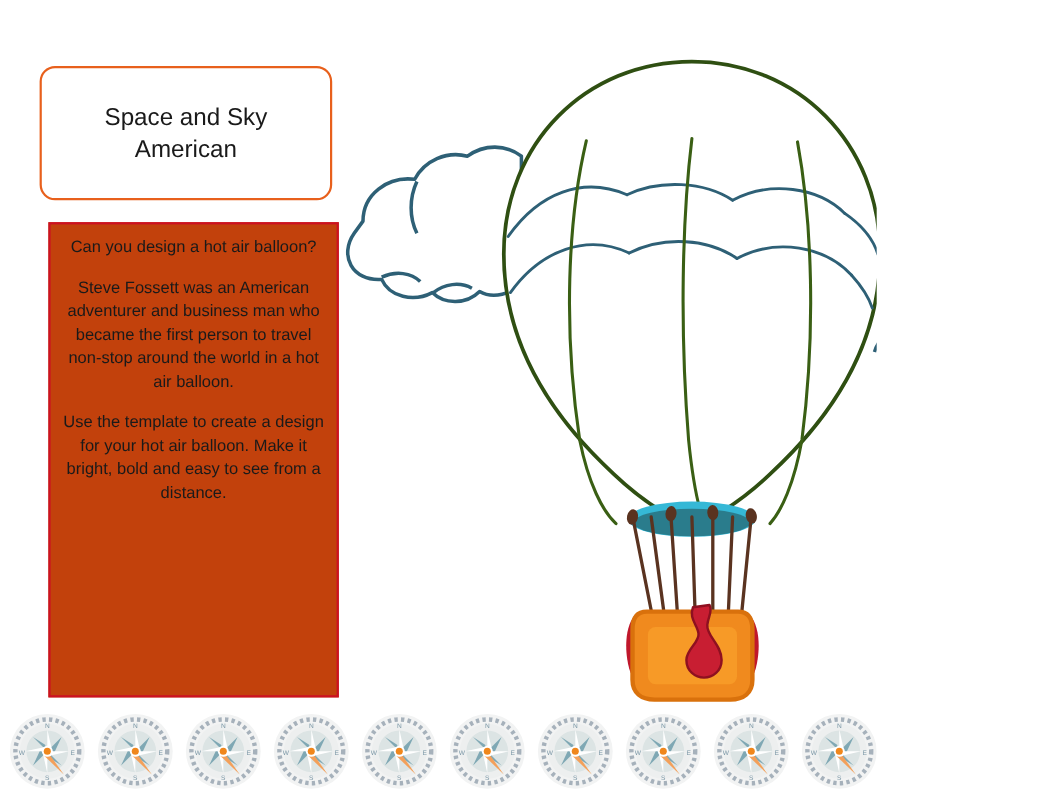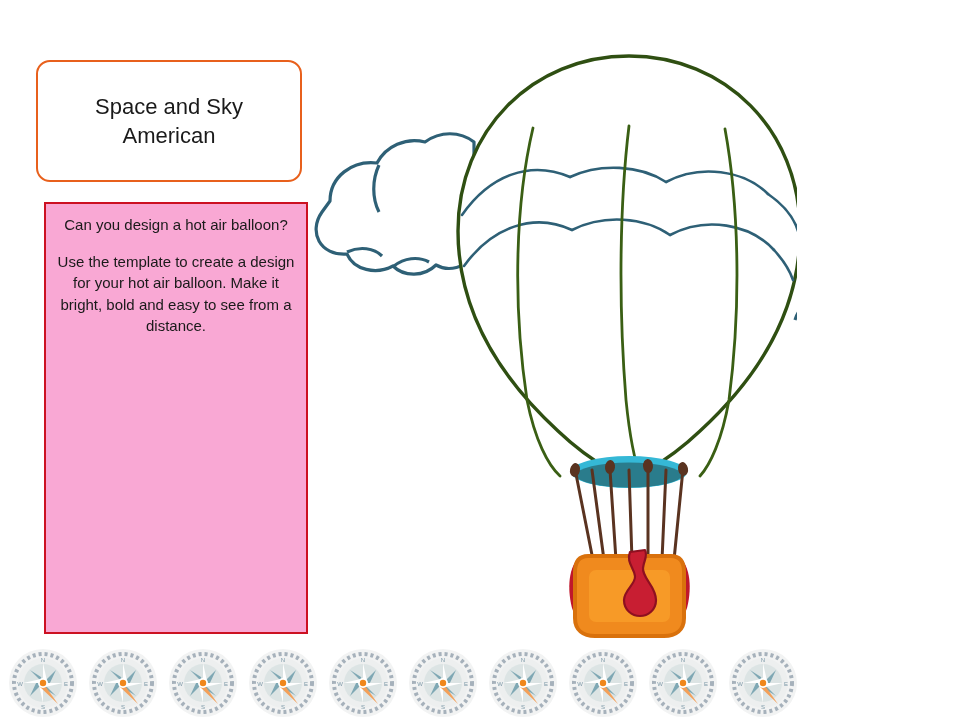--- a/index.html
+++ b/index.html
@@ -45,21 +45,21 @@
 
   
   #instruction-box {
     position: absolute;
     left: 44px;
     top: 202px;
     width: 264px;
     height: 432px;
     border: 2px solid #CC1122;
     box-sizing: border-box;
-    background: #f9a8d4;
+    background: #c2410c;
     padding: 10px 10px 0 10px;
   }
   #instruction-box p {
     margin: 0 0 15px 0;
     font-size: 15px;
     line-height: 21.5px;
     color: #1a1a1a;
     text-align: center;
   }
   #instruction-box p:last-child { margin-bottom: 0; }
@@ -212,20 +212,21 @@
     </g>
   </svg>
 
   <div id="title-box">
     <div class="tline">Space and Sky</div>
     <div class="tline">American</div>
   </div>
 
   <div id="instruction-box">
     <p>Can you design a hot air balloon?</p>
+    <p>Steve Fossett was an American adventurer and business man who became the first person to travel non-stop around the world in a hot air balloon.</p>
     <p>Use the template to create a design for your hot air balloon. Make it bright, bold and easy to see from a distance.</p>
   </div>
 
   <div id="footer-strip">
 
     <svg viewBox="0 0 70 70" class="compass" style="left: 8px;">
         <circle cx="35" cy="35" r="34" fill="#F2F3F3"></circle>
         <circle cx="35" cy="35" r="29" fill="none" stroke="#8C9BA8" stroke-width="4" stroke-dasharray="3 3" opacity="0.75"></circle>
         <circle cx="35" cy="35" r="25" fill="#EDEFEF"></circle>
         <circle cx="35" cy="35" r="19" fill="#DCE4E4"></circle>

